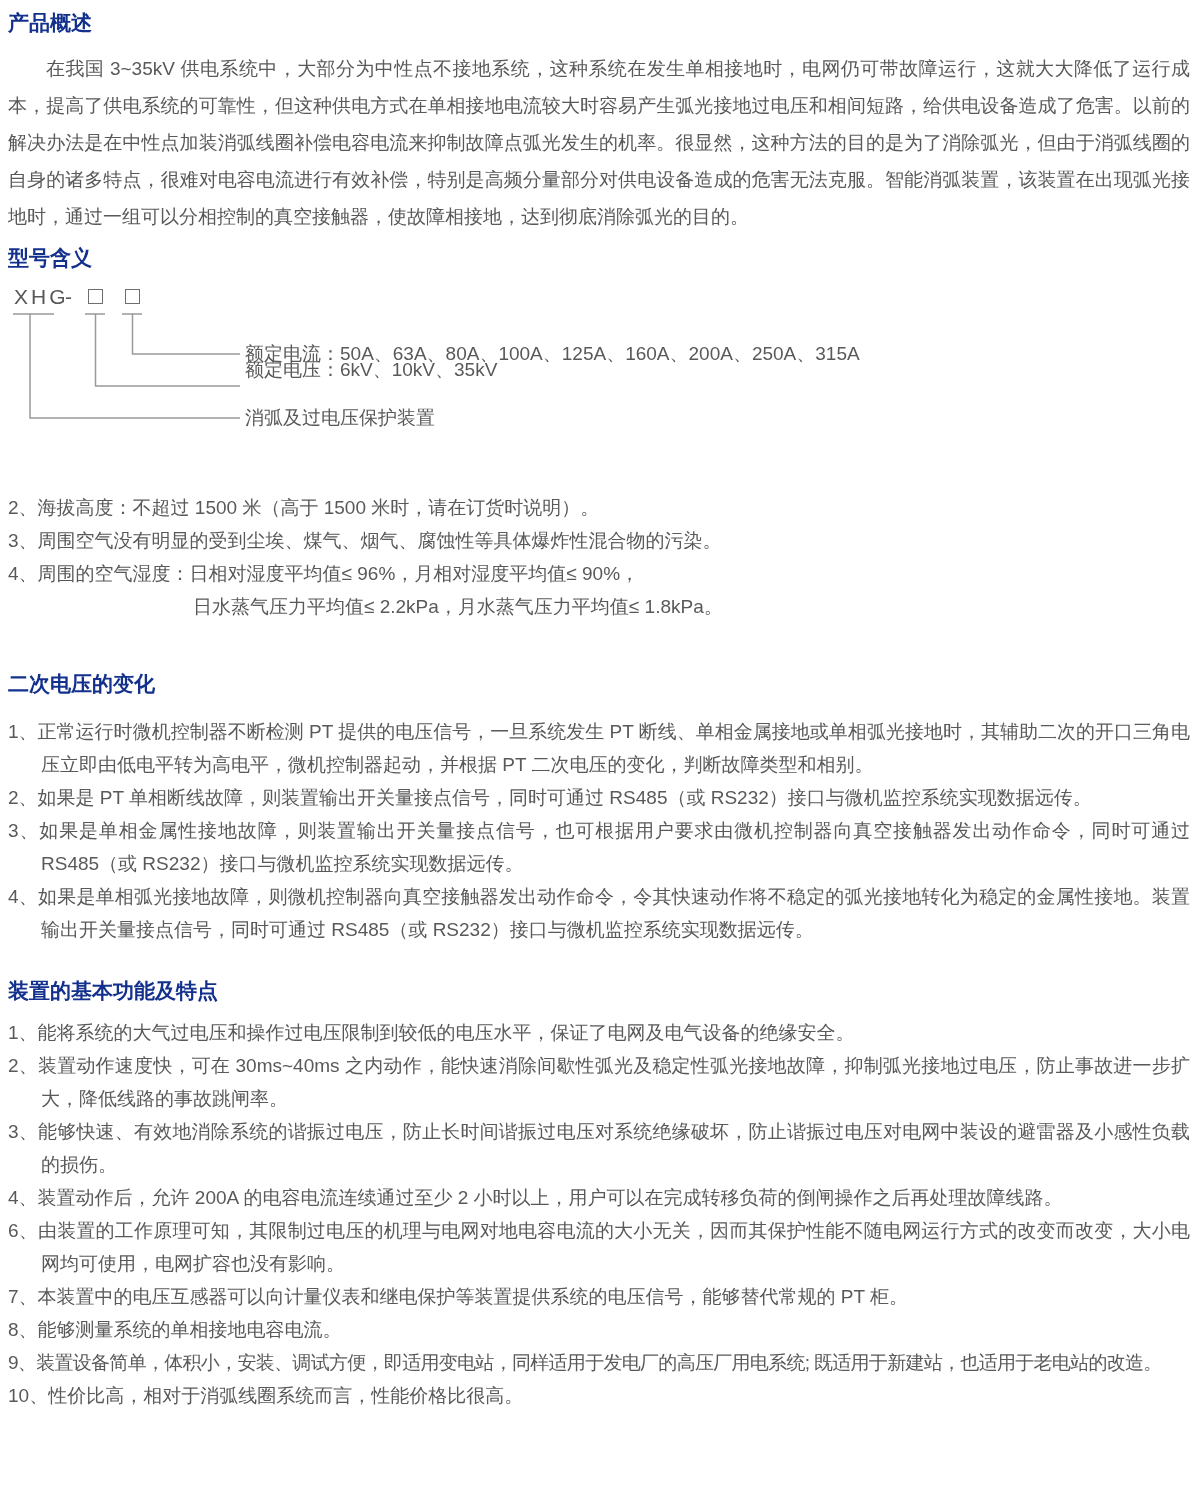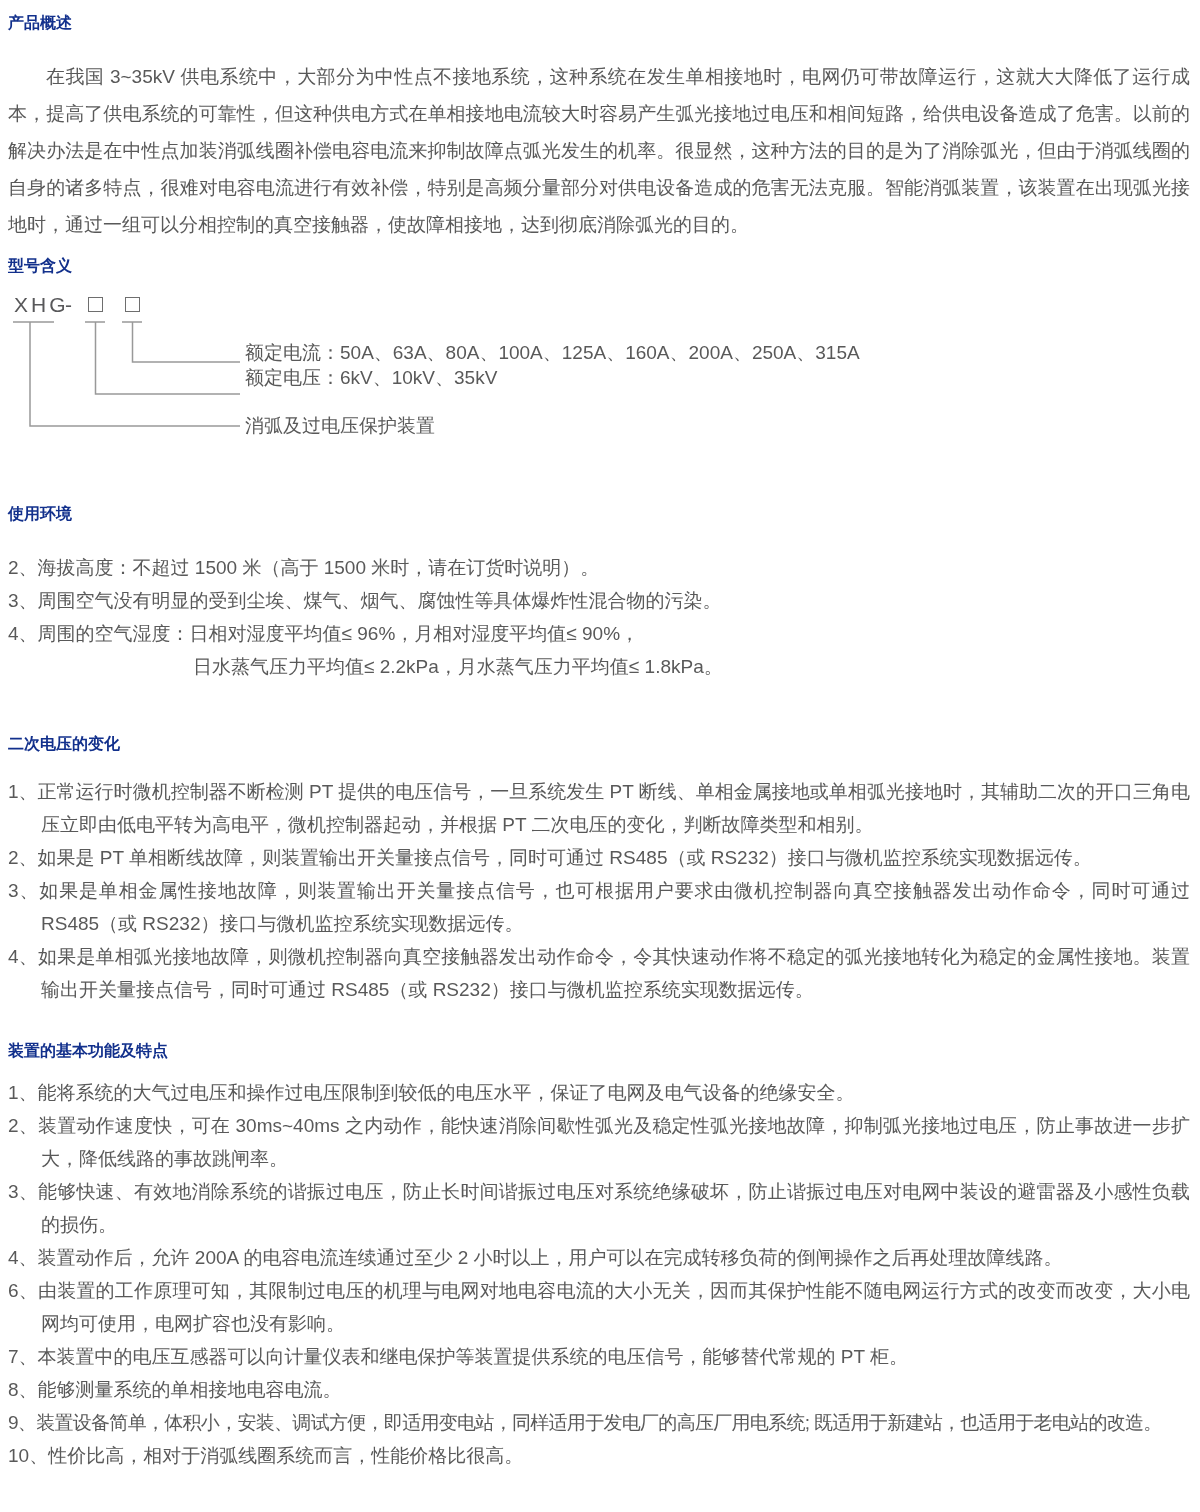--- a/index.html
+++ b/index.html
@@ -4,38 +4,38 @@
 <style>
   * { margin:0; padding:0; box-sizing:border-box; }
   html,body { background:#ffffff; }
   body { font-family:"Liberation Sans","DejaVu Sans",sans-serif; }
   .page {
     position:relative; width:1200px; height:1512px; overflow:hidden;
     padding:8px 10px 0 8px; background:#fff; color:var(--body-color,#595959);
   }
   .sec-title {
     color:var(--heading-color,#12308c);
-    font-size:16px; font-weight:bold; line-height:30px;
+    font-size:21px; font-weight:bold; line-height:30px;
   }
   .para {
-    margin-top:20px; font-size:19px; line-height:37px;
+    margin-top:12px; font-size:19px; line-height:37px;
     text-align:justify; text-indent:2em; color:var(--body-color,#595959);
   }
   
   .sec-model { margin-top:8px; }
   .model-diagram { position:relative; height:150px; margin-top:12px; }
   .model-code { position:absolute; left:6px; top:0; font-size:21px; letter-spacing:3px; color:#58585a; }
   .model-dash { position:absolute; left:57px; top:0; font-size:21px; color:#58585a; }
   .model-box { position:absolute; top:4px; width:15px; height:15px; border:1.6px solid #6e6e6e; background:#fff; }
   .model-box.b1 { left:80px; }
   .model-box.b2 { left:117px; }
   .model-lines { position:absolute; left:0; top:0; width:250px; height:150px; }
   .model-lines path, .model-lines line { stroke:var(--line-color,#999); stroke-width:1.5; fill:none; }
   .model-label { position:absolute; left:237px; font-size:19px; line-height:22px; white-space:nowrap; color:var(--body-color,#595959); }
-  .model-label.l-current { top:49px; }
+  .model-label.l-current { top:58px; }
   .model-label.l-voltage { top:74px; }
   .model-label.l-device  { top:122px; }
   
   .sec-env { margin-top:56px; }
   .sec-principle { margin-top:46px; }
   .sec-features { margin-top:30px; }
   .list { margin-top:22px; font-size:19px; line-height:33px; }
   .sec-principle .list { margin-top:16px; }
   .sec-features .list { margin-top:10px; }
   .li { padding-left:33px; text-indent:-33px; text-align:justify; color:var(--body-color,#595959); }
@@ -68,21 +68,20 @@
         <path d="M87.5 29 V101 H232"></path>
         <path d="M22 29 V133 H232"></path>
       </svg>
       <div class="model-label l-current">额定电流：50A、63A、80A、100A、125A、160A、200A、250A、315A</div>
       <div class="model-label l-voltage">额定电压：6kV、10kV、35kV</div>
       <div class="model-label l-device">消弧及过电压保护装置</div>
     </div>
   </section>
 
   <section class="sec-env">
-    <h2 class="sec-title">使用环境</h2>
     <div class="list">
       <div class="li"><span class="num">2、</span><span>海拔高度：不超过 1500 米（高于 1500 米时，请在订货时说明）。</span></div>
       <div class="li"><span class="num">3、</span><span>周围空气没有明显的受到尘埃、煤气、烟气、腐蚀性等具体爆炸性混合物的污染。</span></div>
       <div class="li">
         <span class="num">4、</span><span>周围的空气湿度：日相对湿度平均值≤ 96%，月相对湿度平均值≤ 90%，</span>
         <div class="cont">日水蒸气压力平均值≤ 2.2kPa，月水蒸气压力平均值≤ 1.8kPa。</div>
       </div>
     </div>
   </section>
 

